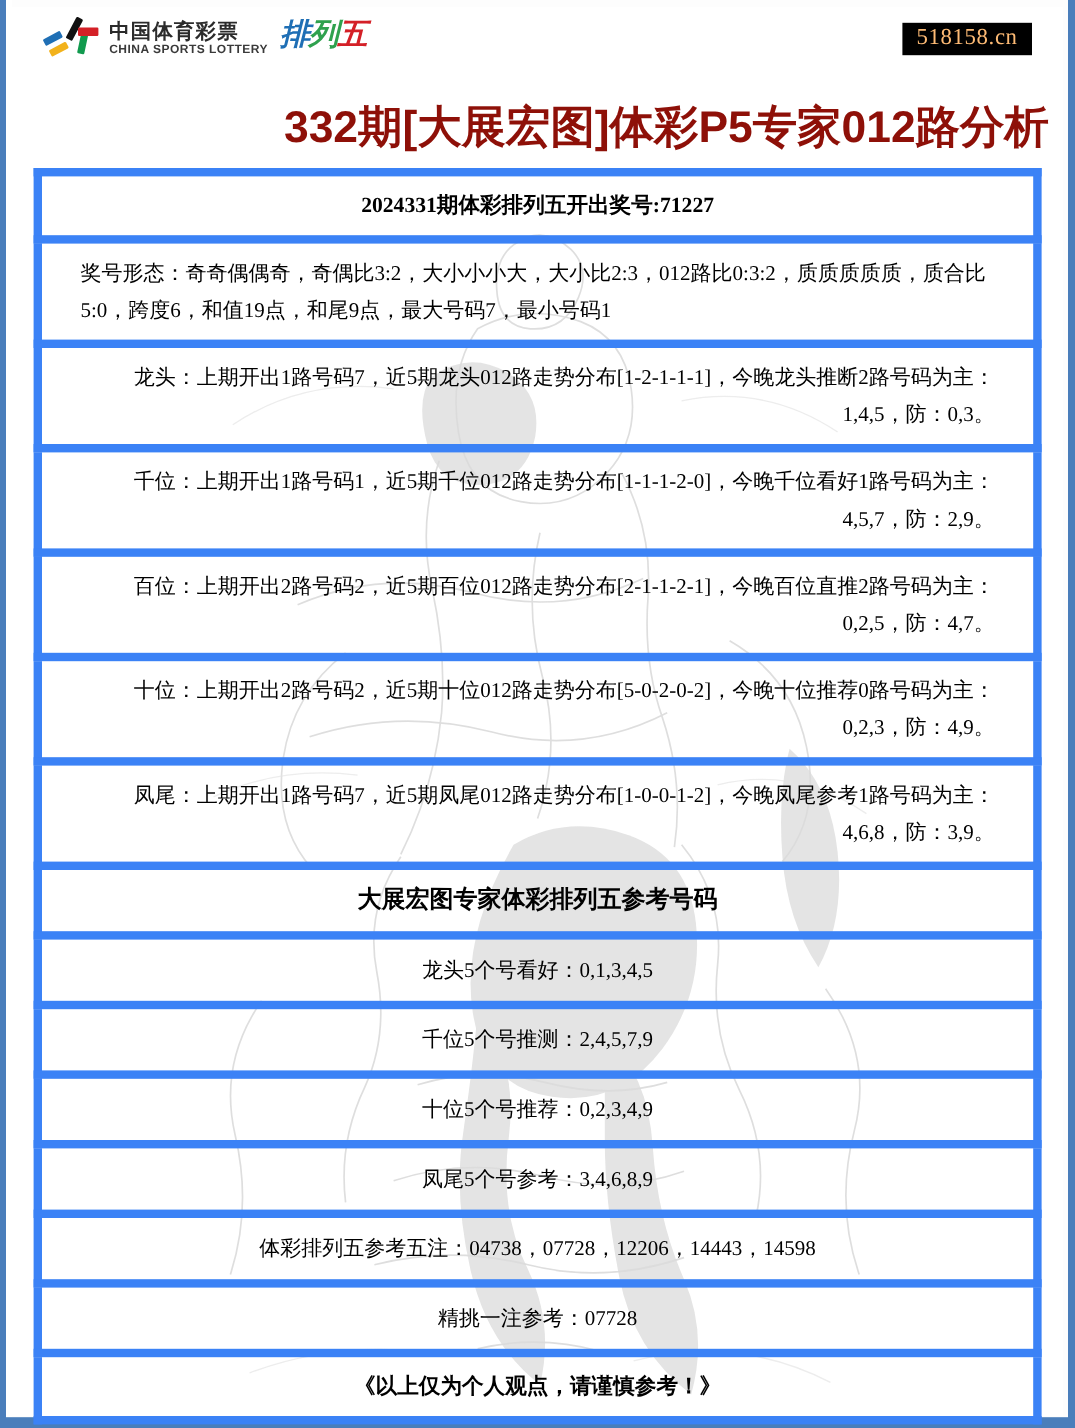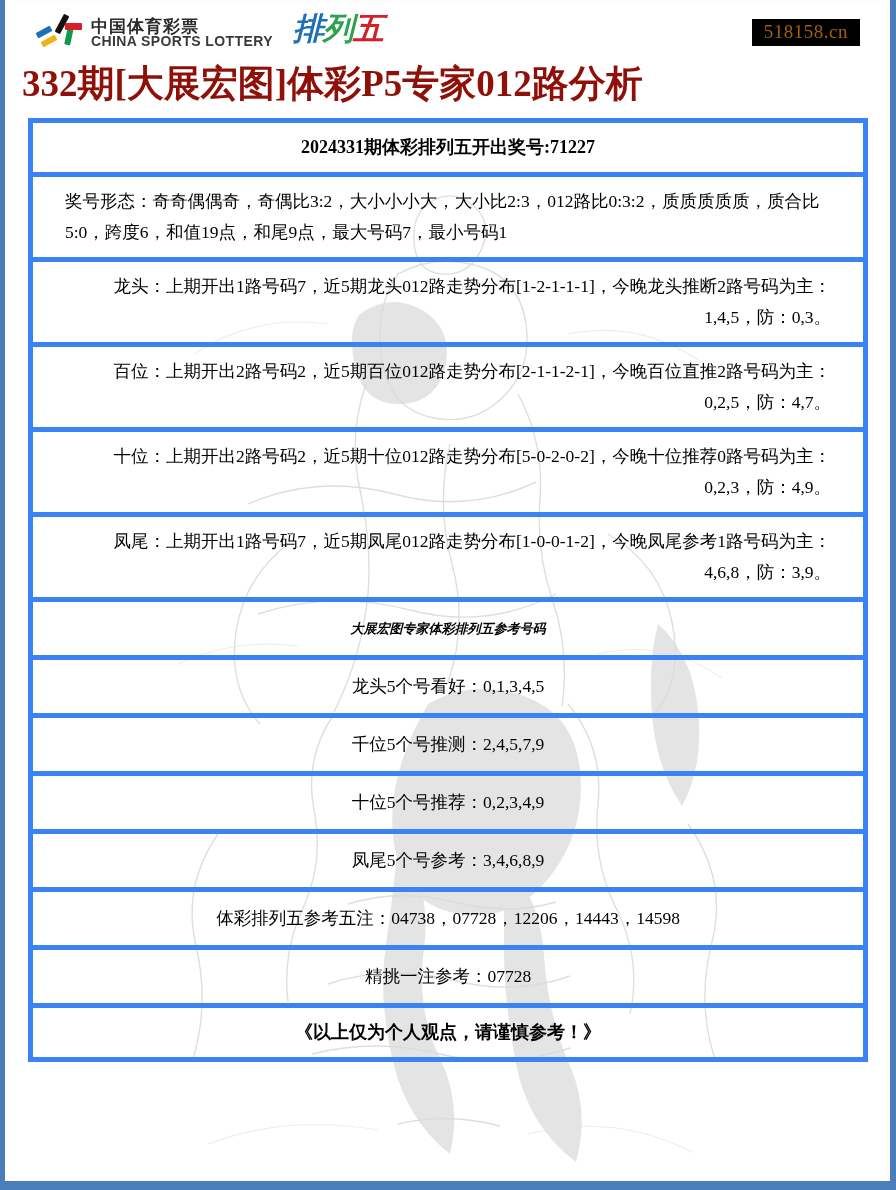--- a/index.html
+++ b/index.html
@@ -82,63 +82,63 @@
   .brand-cn {
     font-family: "Liberation Sans", "DejaVu Sans", sans-serif;
     font-size: 17px;
     font-weight: bold;
     color: #2b2b2b;
     letter-spacing: 1px;
     line-height: 19px;
   }
   .brand-en {
     font-family: "Liberation Sans", "DejaVu Sans", sans-serif;
-    font-size: 14px;
+    font-size: 10px;
     font-weight: bold;
     color: #3a3a3a;
     letter-spacing: .4px;
     line-height: 11px;
   }
   .brand-p5 {
     font-family: "Liberation Sans", "DejaVu Sans", sans-serif;
-    font-size: 31px;
+    font-size: 25px;
     font-weight: bold;
     font-style: italic;
     letter-spacing: -1px;
     line-height: 30px;
-    margin-left: 13px;
+    margin-left: 3px;
     align-self: flex-start;
   }
   .brand-p5 .c1 { color: #1f6fb5; }
   .brand-p5 .c3 { color: #2fa14e; }
   .brand-p5 .c4 { color: #d42027; }
 
   .site-badge {
     position: absolute;
     right: 14px;
     top: 13px;
     background: #000000;
-    color: #a16207;
+    color: #fdba74;
     font-family: "Liberation Serif", "DejaVu Serif", serif;
     font-size: 19px;
     padding: 2px 12px 3px 12px;
     letter-spacing: .5px;
     line-height: 22px;
   }
 
   
   .main-title {
-    text-align: left;
+    text-align: right;
     color: #8e1008;
-    font-family: Liberation Serif, serif;
+    font-family: Liberation Sans, sans-serif;
     font-size: 37px;
     font-weight: bold;
     letter-spacing: 0px;
     line-height: 48px;
-    margin: 2px 0 10px 0;
+    margin: 24px 0 10px 0;
     white-space: nowrap;
   }
 
   
   .watermark {
     position: absolute;
     left: 50%;
     top: 138px;
     transform: translateX(-50%);
     width: 700px;
@@ -152,34 +152,34 @@
   .analysis-table {
     position: relative;
     z-index: 1;
     width: 840px;
     margin: 0 auto;
     border-collapse: collapse;
     table-layout: fixed;
     background: transparent;
   }
   .analysis-table td {
-    border: 5px solid #3b82f6;
+    border: 7px solid #3b82f6;
     padding: 9px 32px;
     font-size: 17.5px;
     line-height: 31px;
     color: #000000;
     vertical-align: middle;
     background: transparent;
     margin-top: 48px;
   }
   td.center { text-align: center; }
   td.r-draw   { height: 52px; font-size: 18px; font-weight: bold; }
   td.r-shape  { height: 74px; }
   td.r-pos    { height: 74px; text-align: right; }
-  td.r-head   { height: 58px; font-size: 13px; font-weight: bold; font-style: italic; }
+  td.r-head   { height: 58px; font-size: 20px; font-weight: bold; }
   td.r-pick   { height: 58px; font-size: 17.5px; }
   td.r-five   { height: 58px; font-size: 17.5px; }
   td.r-note   { height: 54px; font-size: 18px; font-weight: bold; }
 </style>
 </head>
 <body>
 
 <div class="page-frame">
   <div class="page-inner">
 
@@ -249,20 +249,23 @@
         <tr>
           <td class="center r-draw">2024331期体彩排列五开出奖号:71227</td>
         </tr>
         <tr>
           <td class="r-shape">奖号形态：奇奇偶偶奇，奇偶比3:2，大小小小大，大小比2:3，012路比0:3:2，质质质质质，质合比5:0，跨度6，和值19点，和尾9点，最大号码7，最小号码1</td>
         </tr>
         <tr>
           <td class="r-pos">龙头：上期开出1路号码7，近5期龙头012路走势分布[1-2-1-1-1]，今晚龙头推断2路号码为主：1,4,5，防：0,3。</td>
         </tr>
         <tr>
+          <td class="r-pos">千位：上期开出1路号码1，近5期千位012路走势分布[1-1-1-2-0]，今晚千位看好1路号码为主：4,5,7，防：2,9。</td>
+        </tr>
+        <tr>
           <td class="r-pos">百位：上期开出2路号码2，近5期百位012路走势分布[2-1-1-2-1]，今晚百位直推2路号码为主：0,2,5，防：4,7。</td>
         </tr>
         <tr>
           <td class="r-pos">十位：上期开出2路号码2，近5期十位012路走势分布[5-0-2-0-2]，今晚十位推荐0路号码为主：0,2,3，防：4,9。</td>
         </tr>
         <tr>
           <td class="r-pos">凤尾：上期开出1路号码7，近5期凤尾012路走势分布[1-0-0-1-2]，今晚凤尾参考1路号码为主：4,6,8，防：3,9。</td>
         </tr>
         <tr>
           <td class="center r-head">大展宏图专家体彩排列五参考号码</td>

